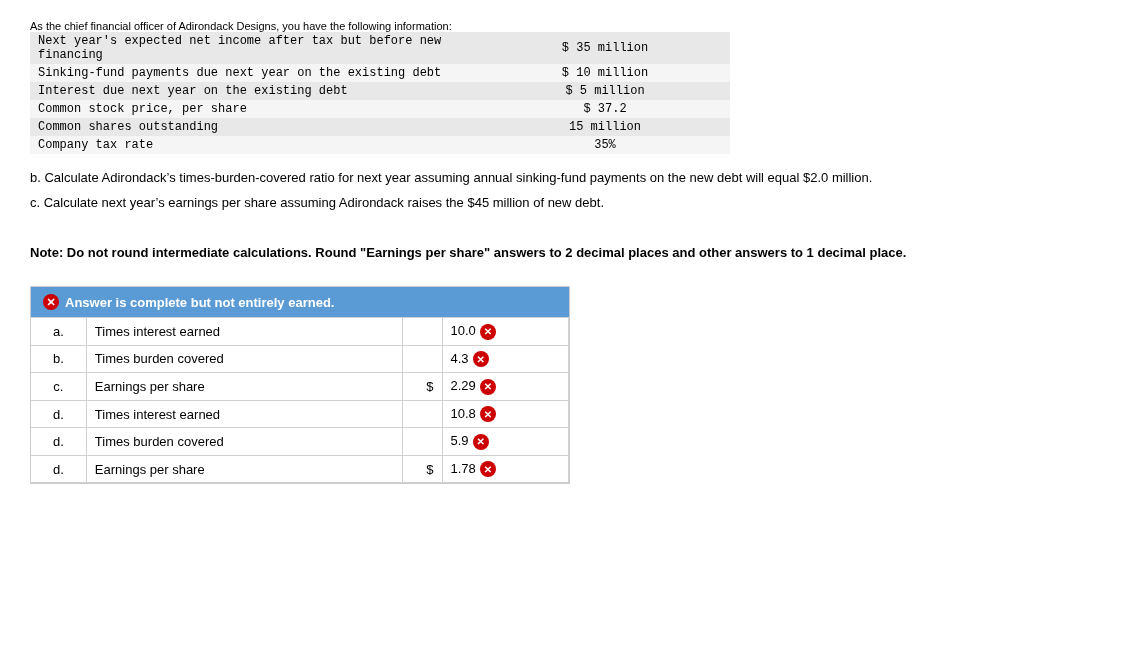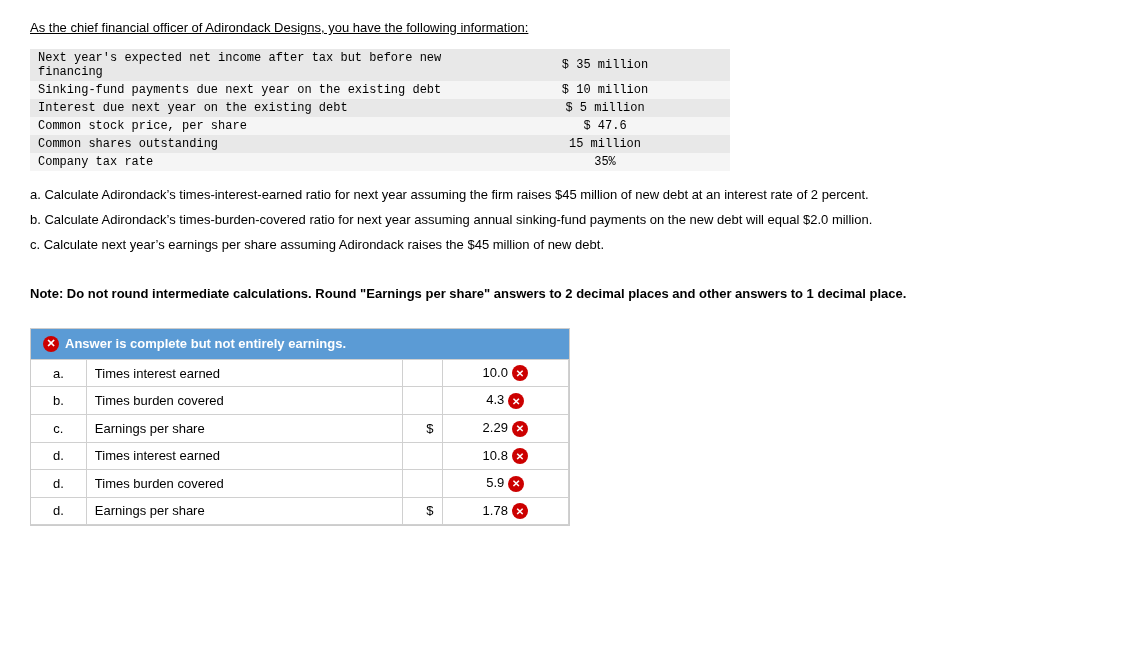--- a/index.html
+++ b/index.html
@@ -6,23 +6,21 @@
     body {
       font-family: Arial, sans-serif;
       font-size: 13px;
       background: #fff;
       color: #000;
       padding: 20px 30px;
       width: 1137px;
       min-height: 647px;
     }
     .intro-text {
-      font-size: 13px;
-      margin-bottom: 14px;
-      text-decoration: underline;
+      font-size: 11px;
     }
     .info-table {
       border-collapse: collapse;
       margin-bottom: 14px;
       width: 700px;
     }
     .info-table td {
       padding: 2px 8px;
       font-size: 12px;
       font-family: 'Courier New', monospace;
@@ -98,21 +96,21 @@
     }
     .answer-table td.desc-col {
       width: 200px;
     }
     .answer-table td.dollar-col {
       width: 25px;
       text-align: right;
     }
     .answer-table td.value-col {
       width: 80px;
-      text-align: center;
+      text-align: left;
     }
     .error-badge {
       display: inline-flex;
       align-items: center;
       justify-content: center;
       width: 16px;
       height: 16px;
       background: #cc0000;
       border-radius: 50%;
       color: #fff;
@@ -138,49 +136,48 @@
       <tr>
         <td class="label-col">Sinking-fund payments due next year on the existing debt</td>
         <td class="value-col">$ 10 million</td>
       </tr>
       <tr>
         <td class="label-col">Interest due next year on the existing debt</td>
         <td class="value-col">$ 5 million</td>
       </tr>
       <tr>
         <td class="label-col">Common stock price, per share</td>
-        <td class="value-col">$ 47.6</td>
+        <td class="value-col">$ 37.2</td>
       </tr>
       <tr>
         <td class="label-col">Common shares outstanding</td>
         <td class="value-col">15 million</td>
       </tr>
       <tr>
         <td class="label-col">Company tax rate</td>
         <td class="value-col">35%</td>
       </tr>
     </tbody>
 </table>
 
 <div class="questions">
   <div id="questions-container">
-      <p>a. Calculate Adirondack’s times-interest-earned ratio for next year assuming the firm raises $45 million of new debt at an interest rate of 2 percent.</p>
       <p>b. Calculate Adirondack’s times-burden-covered ratio for next year assuming annual sinking-fund payments on the new debt will equal $2.0 million.</p>
       <p>c. Calculate next year’s earnings per share assuming Adirondack raises the $45 million of new debt.</p>
     </div>
 </div>
 
 <br>
 
 <p class="note">Note: Do not round intermediate calculations. Round "Earnings per share" answers to 2 decimal places and other answers to 1 decimal place.</p>
 
 <div class="answer-box">
   <div class="answer-header">
     <span class="x-icon">✕</span>
-    <span>Answer is complete but not entirely earnings.</span>
+    <span>Answer is complete but not entirely earned.</span>
   </div>
   <table class="answer-table">
     <tbody id="answer-tbody">
         <tr>
     <td class="row-label">a.</td>
     <td class="desc-col">Times interest earned</td>
     <td class="dollar-col"></td>
     <td class="value-col">10.0<span class="error-badge">✕</span></td>
   </tr>
         <tr>

